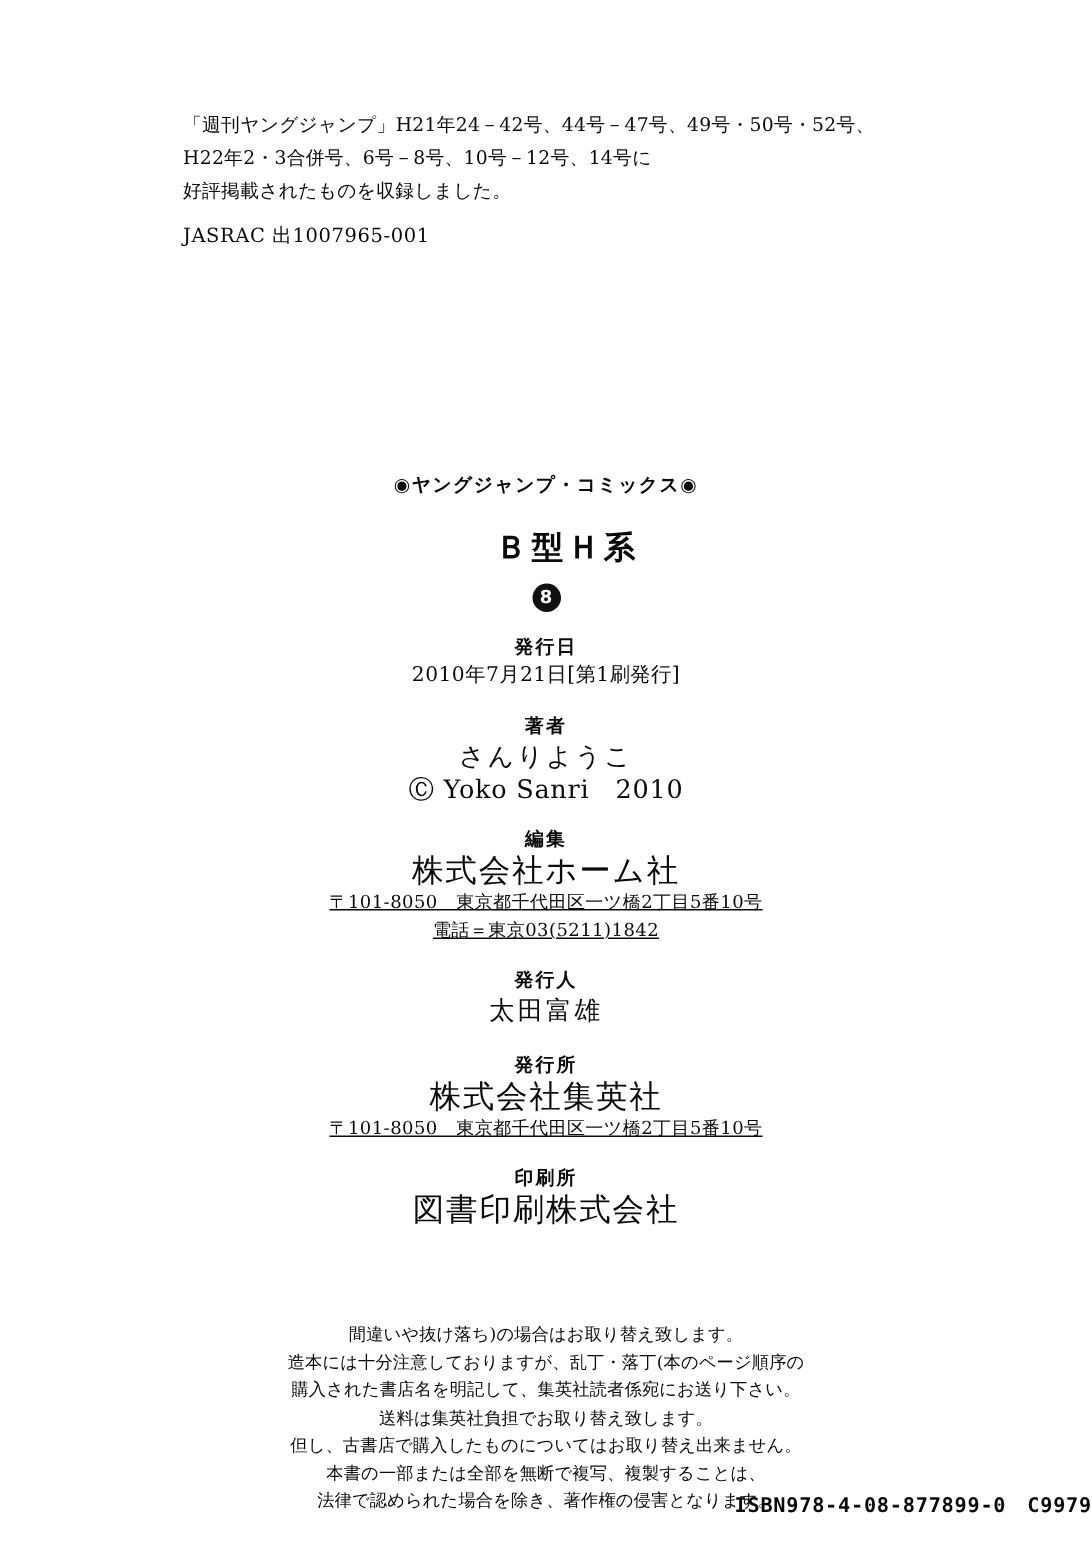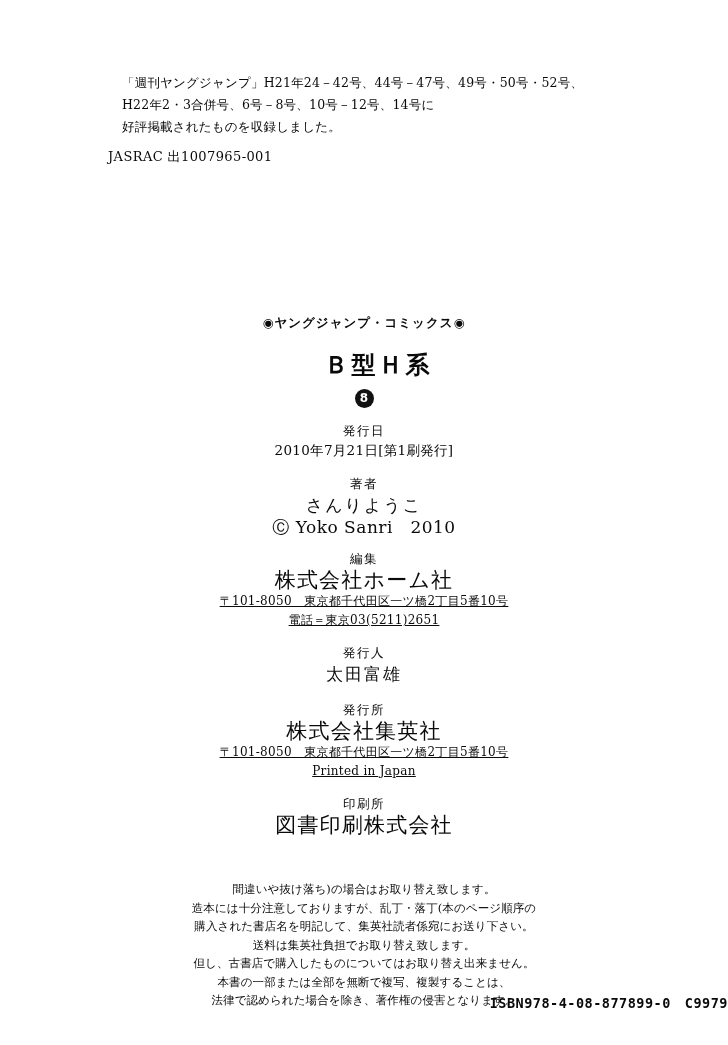--- a/index.html
+++ b/index.html
@@ -30,21 +30,21 @@
     width: 500px;
     font-family: "DejaVu Serif", serif;
     font-size: 12.5px;
     line-height: 22px;
     letter-spacing: 0.2px;
     text-align: left;
   }
   .notice .line { white-space: nowrap; }
   .jasrac {
     position: absolute;
-    left: 108px;
+    left: 122px;
     top: 148px;
     font-family: "DejaVu Serif", serif;
     font-size: 13px;
     letter-spacing: 0.4px;
     white-space: nowrap;
   }
 
   
   .colophon {
     position: absolute;
@@ -55,21 +55,21 @@
   }
   .imprint {
     font-family: "DejaVu Serif", serif;
     font-size: 12.5px;
     font-weight: bold;
     letter-spacing: 1px;
     margin-bottom: 16px;
   }
   .booktitle {
     font-family: "DejaVu Serif", serif;
-    font-size: 24px;
+    font-size: 21px;
     font-weight: bold;
     letter-spacing: 3px;
     line-height: 34px;
     margin-left: 29px;
   }
   .volume-circle {
     display: inline-block;
     width: 19px;
     height: 19px;
     line-height: 19px;
@@ -83,21 +83,21 @@
     margin-top: 7px;
     vertical-align: middle;
   }
 
   .sect {
     margin-top: 13px;
   }
   .sect-label {
     font-family: "DejaVu Serif", serif;
     font-size: 12.5px;
-    font-weight: normal;
+    font-weight: bold;
     letter-spacing: 1.5px;
     line-height: 19px;
   }
   .sect-value {
     font-family: "DejaVu Serif", serif;
     font-size: 13.5px;
     line-height: 21px;
     letter-spacing: 0.3px;
   }
   .sect-value.big {
@@ -175,33 +175,32 @@
     <div class="sect">
       <div class="sect-label">著者</div>
       <div class="sect-value big">さんりようこ</div>
       <div class="copyright">Ⓒ Yoko Sanri　2010</div>
     </div>
 
     <div class="sect">
       <div class="sect-label">編集</div>
       <div class="sect-value mid">株式会社ホーム社</div>
       <div class="sect-value small">〒101-8050　東京都千代田区一ツ橋2丁目5番10号</div>
-      <div class="sect-value small">電話＝東京03(5211)2651</div>
+      <div class="sect-value small">電話＝東京03(5211)1842</div>
     </div>
 
     <div class="sect">
       <div class="sect-label">発行人</div>
       <div class="sect-value big">太田富雄</div>
     </div>
 
     <div class="sect">
       <div class="sect-label">発行所</div>
       <div class="sect-value mid">株式会社集英社</div>
       <div class="sect-value small">〒101-8050　東京都千代田区一ツ橋2丁目5番10号</div>
-      <div class="sect-value small">Printed in Japan</div>
     </div>
 
     <div class="sect">
       <div class="sect-label">印刷所</div>
       <div class="sect-value mid">図書印刷株式会社</div>
     </div>
 
   </div>
 
   <div class="disclaimer">

